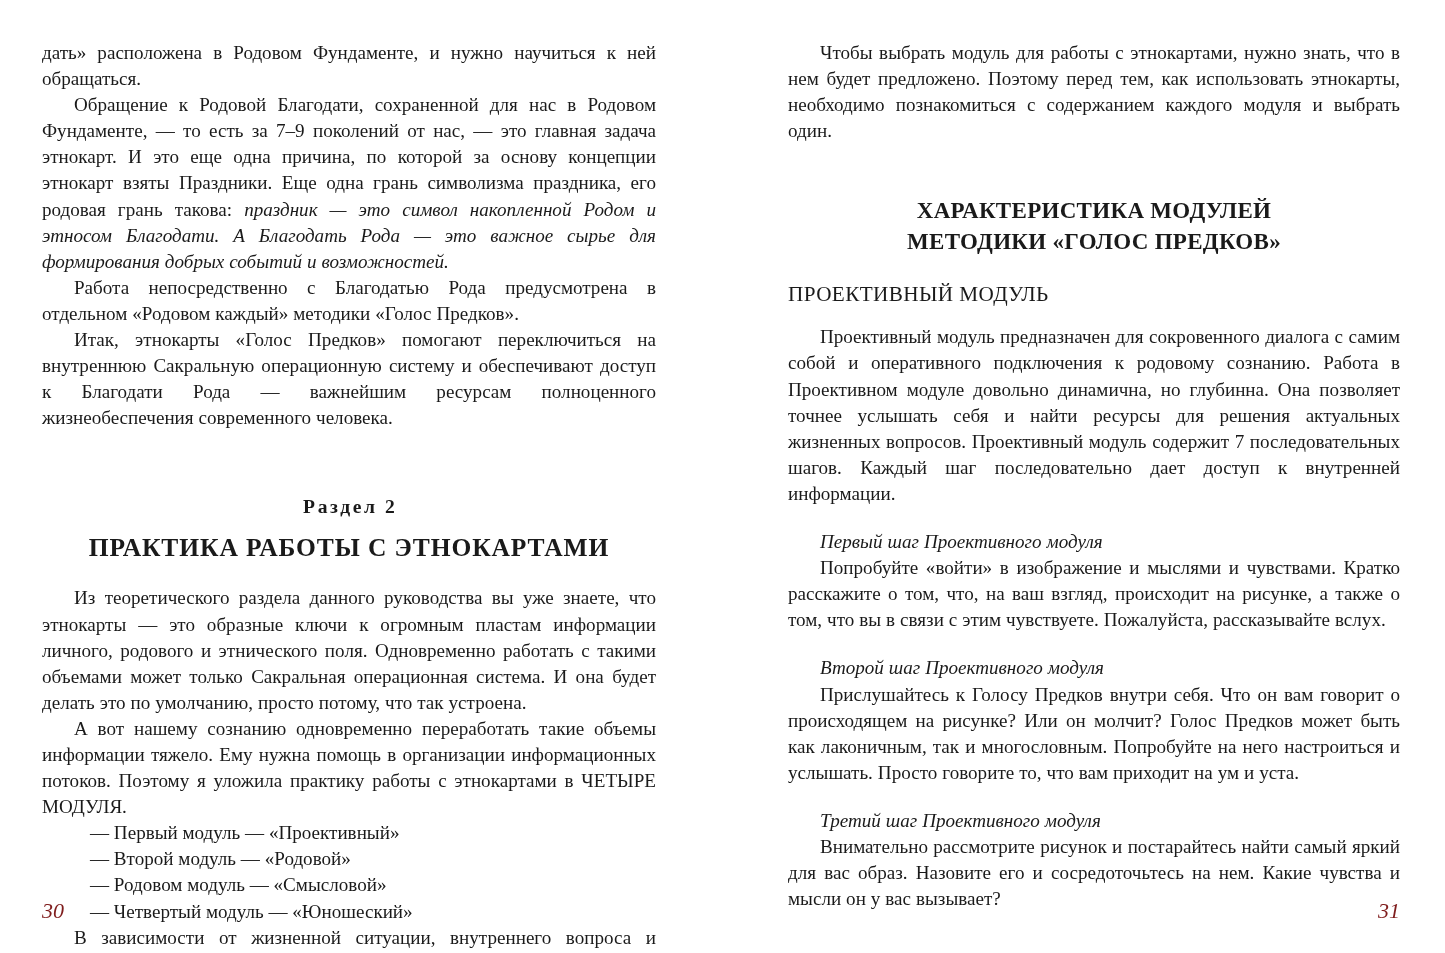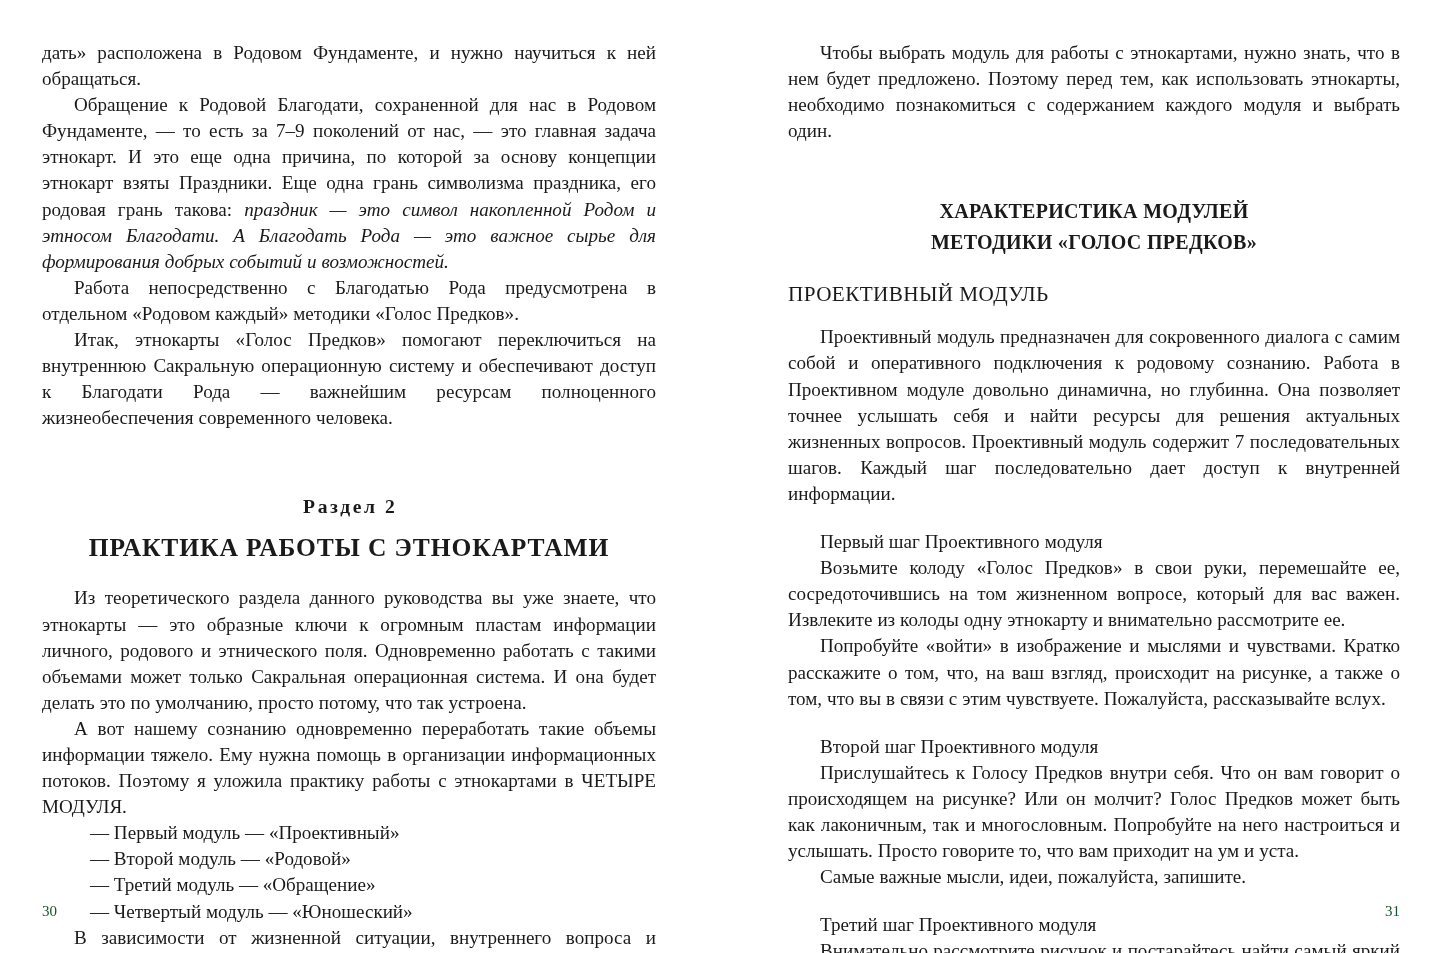--- a/index.html
+++ b/index.html
@@ -35,21 +35,21 @@
   p.para {
     margin: 0;
     font-size: 19.1px;
     line-height: 26.1px;
     text-align: justify;
     text-indent: 32px;
     hyphens: manual;
     word-spacing: 0.01em;
   }
   p.para.noindent { text-indent: 0; }
-  p.para.italic   { }
+  p.para.italic   { font-style: italic; }
 
   
   ul.modules {
     margin: 0;
     padding: 0;
     list-style: none;
   }
   ul.modules li {
     font-size: 19.1px;
     line-height: 26.1px;
@@ -71,43 +71,44 @@
   .heading-main {
     margin: 12px 0 22px 0;
     font-size: 25.5px;
     line-height: 31px;
     font-weight: bold;
     text-align: center;
     letter-spacing: 0.9px;
   }
   .heading-modules {
     margin: 0;
-    font-size: 20px;
+    font-size: 23px;
     line-height: 30.5px;
     font-weight: bold;
     text-align: center;
     letter-spacing: 0.3px;
   }
   .heading-sub {
     margin: 24px 0 17px 0;
     font-size: 21.2px;
     line-height: 26px;
     font-weight: normal;
     letter-spacing: 0.4px;
   }
   .gap-md  { height: 22px; }
   .gap-lg  { height: 34px; }
   .gap-xl  { height: 52px; }
 
   .folio {
     position: absolute;
     bottom: 32px;
-    font-size: 15px;
+    font-size: 22px;
     line-height: 20px;
-    color: #14532d;
+    color: #7f1d1d;
+    font-style: italic;
   }
   .folio-left  { left: 42px; }
   .folio-right { right: 45px; }
 </style>
 </head>
 <body>
 
 <div class="spread">
 
   <div class="page page-left">
@@ -127,21 +128,21 @@
 
       <h1 class="heading-main">ПРАКТИКА РАБОТЫ С ЭТНОКАРТАМИ</h1>
 
       <p class="para">Из теоретического раздела данного руководства вы уже знаете, что этнокарты — это образные ключи к огромным пластам информации личного, родового и этнического поля. Одновременно работать с такими объемами может только Сакральная операционная система. И она будет делать это по умолчанию, просто потому, что так устроена.</p>
 
       <p class="para">А вот нашему сознанию одновременно переработать такие объемы информации тяжело. Ему нужна помощь в организации информационных потоков. Поэтому я уложила практику работы с этнокартами в ЧЕТЫРЕ МОДУЛЯ.</p>
 
       <ul class="modules">
         <li>— Первый модуль — «Проективный»</li>
         <li>— Второй модуль — «Родовой»</li>
-        <li>— Третий модуль — «Обращение»</li>
+        <li>— Родовом модуль — «Смысловой»</li>
         <li>— Четвертый модуль — «Юношеский»</li>
       </ul>
 
       <p class="para">В зависимости от жизненной ситуации, внутреннего вопроса и потребности в информации каждый человек может выбрать свой модуль для работы с этнокартами.</p>
 
     </div>
 
     <div class="folio folio-left">30</div>
   </div>
 
@@ -156,27 +157,25 @@
         <span>ХАРАКТЕРИСТИКА МОДУЛЕЙ</span><br>
         <span>МЕТОДИКИ «ГОЛОС ПРЕДКОВ»</span>
       </h1>
 
       <h2 class="heading-sub">ПРОЕКТИВНЫЙ МОДУЛЬ</h2>
 
       <p class="para">Проективный модуль предназначен для сокровенного диалога с самим собой и оперативного подключения к родовому сознанию. Работа в Проективном модуле довольно динамична, но глубинна. Она позволяет точнее услышать себя и найти ресурсы для решения актуальных жизненных вопросов. Проективный модуль содержит 7 последовательных шагов. Каждый шаг последовательно дает доступ к внутренней информации.</p>
 
       <div class="gap-md"></div>
       <p class="para noindent italic" style="text-indent:32px">Первый шаг Проективного модуля</p>
-      <p class="para">Возьмите колоду «Голос Предков» в свои руки, перемешайте ее, сосредоточившись на том жизненном вопросе, который для вас важен. Извлеките из колоды одну этнокарту и внимательно рассмотрите ее.</p>
       <p class="para">Попробуйте «войти» в изображение и мыслями и чувствами. Кратко расскажите о том, что, на ваш взгляд, происходит на рисунке, а также о том, что вы в связи с этим чувствуете. Пожалуйста, рассказывайте вслух.</p>
 
       <div class="gap-md"></div>
       <p class="para noindent italic" style="text-indent:32px">Второй шаг Проективного модуля</p>
       <p class="para">Прислушайтесь к Голосу Предков внутри себя. Что он вам говорит о происходящем на рисунке? Или он молчит? Голос Предков может быть как лаконичным, так и многословным. Попробуйте на него настроиться и услышать. Просто говорите то, что вам приходит на ум и уста.</p>
-      <p class="para">Самые важные мысли, идеи, пожалуйста, запишите.</p>
 
       <div class="gap-md"></div>
       <p class="para noindent italic" style="text-indent:32px">Третий шаг Проективного модуля</p>
       <p class="para">Внимательно рассмотрите рисунок и постарайтесь найти самый яркий для вас образ. Назовите его и сосредоточьтесь на нем. Какие чувства и мысли он у вас вызывает?</p>
 
     </div>
 
     <div class="folio folio-right">31</div>
   </div>
 

